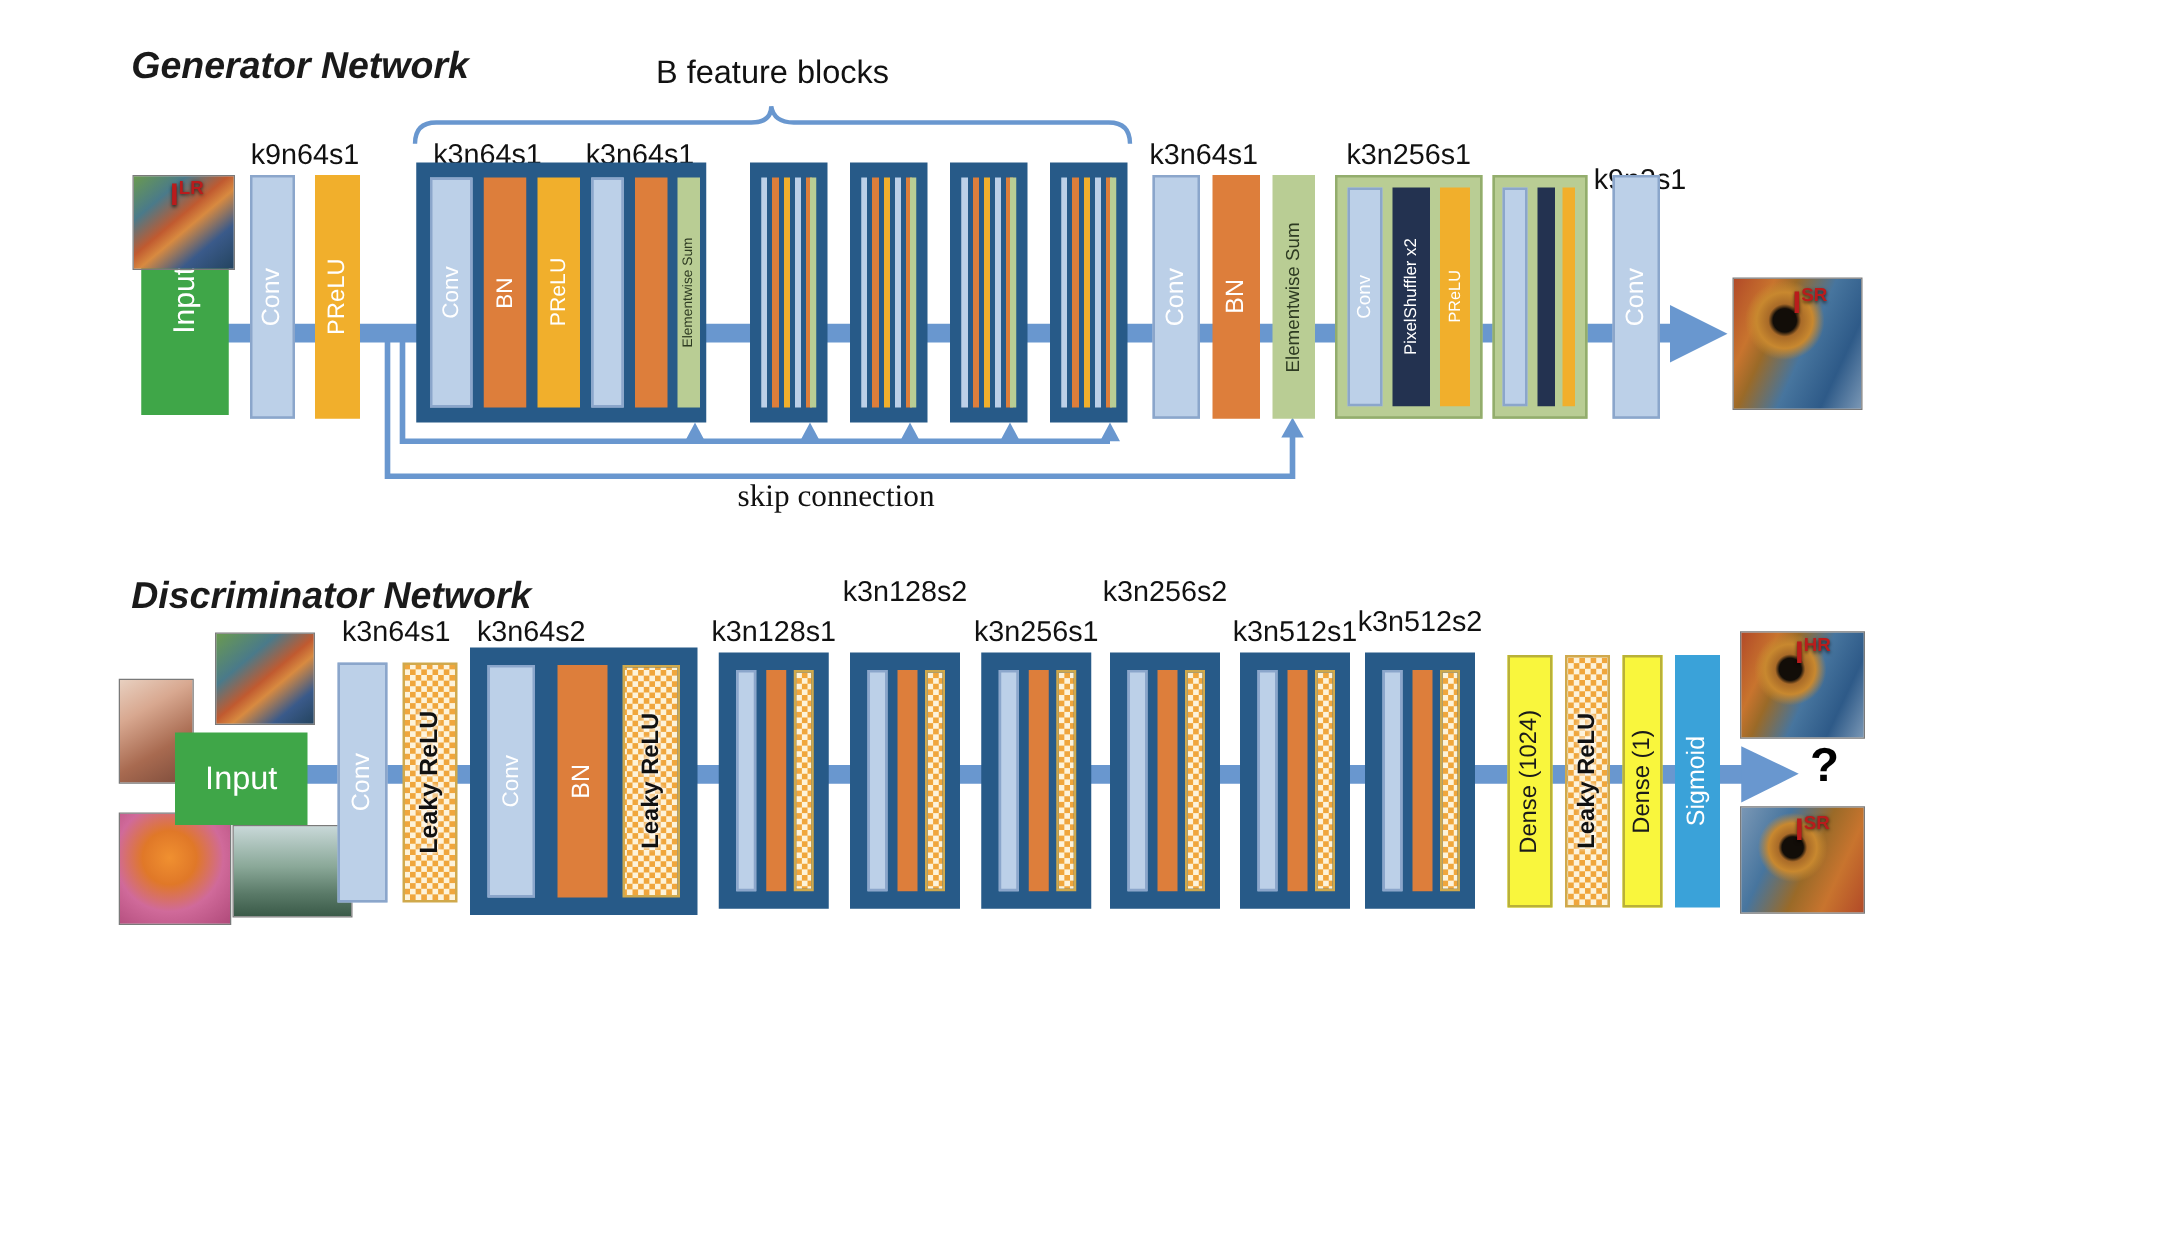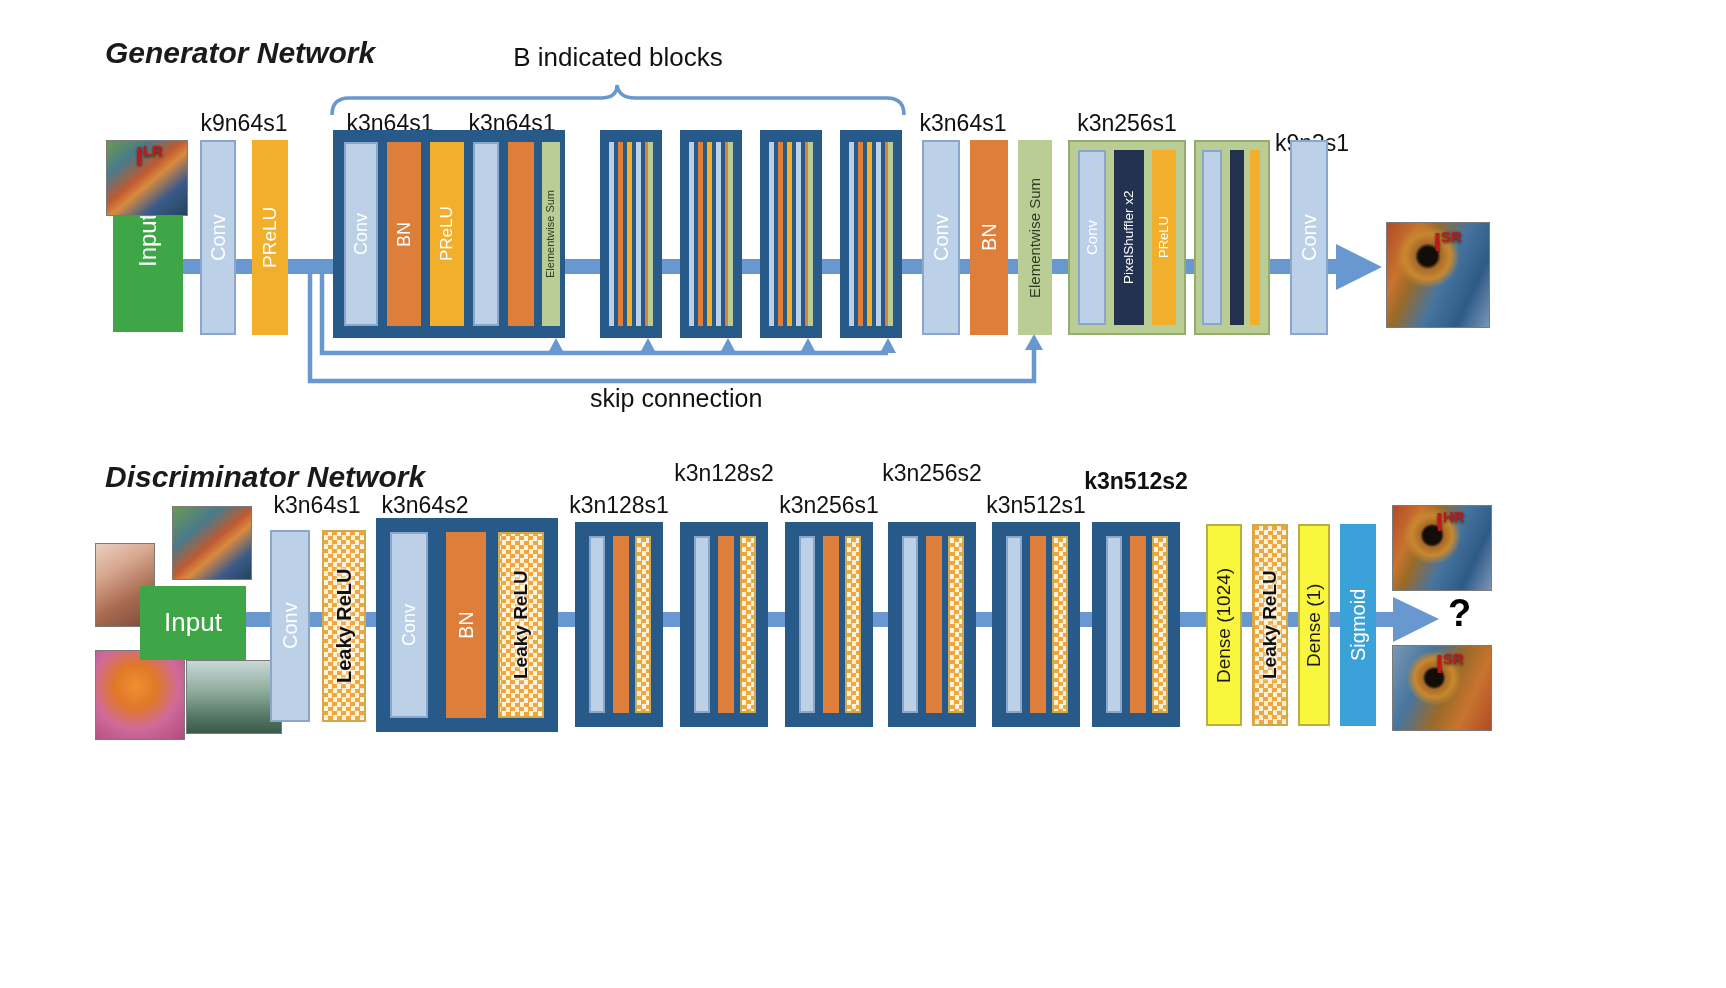--- a/index.html
+++ b/index.html
@@ -49,21 +49,21 @@
     <polygon class="wf" points="1025,350 1043,350 1034,334"></polygon>
     <path class="ws4" d="M322,273 L322,353 L888,353"></path>
     <polygon class="wf" points="548,353 564,353 556,338"></polygon>
     <polygon class="wf" points="640,353 656,353 648,338"></polygon>
     <polygon class="wf" points="720,353 736,353 728,338"></polygon>
     <polygon class="wf" points="800,353 816,353 808,338"></polygon>
     <polygon class="wf" points="880,353 896,353 888,338"></polygon>
   </svg>
 
   <div class="net-title" style="left:105px;top:36px;">Generator Network</div>
-  <div class="anno" style="left:497px;top:42px;width:242px;font-size:26px;">B indicated blocks</div>
+  <div class="anno" style="left:497px;top:42px;width:242px;font-size:26px;">B feature blocks</div>
 
   <div class="layer-label" style="left:184px;top:110px;width:120px;text-align:center;">k9n64s1</div>
   <div class="layer-label" style="left:330px;top:110px;width:120px;">k3n64s1</div>
   <div class="layer-label" style="left:452px;top:110px;width:120px;">k3n64s1</div>
   <div class="layer-label" style="left:903px;top:110px;width:120px;">k3n64s1</div>
   <div class="layer-label" style="left:1058px;top:110px;width:138px;">k3n256s1</div>
   <div class="layer-label" style="left:1252px;top:110px;width:120px;margin-top:20px;">k9n3s1</div>
 
   <div class="block inputgreen vtext" style="left:113px;top:148px;width:70px;height:184px;font-size:24px;">Input</div>
   <div class="photo" style="left:106px;top:140px;width:82px;height:76px;background:linear-gradient(140deg,#6a9a50 0%,#4a7a8a 25%,#c05a30 45%,#d88a40 55%,#3a5a8a 75%,#24445f 100%);"></div>
@@ -101,27 +101,27 @@
   <div class="block greenbox" style="left:1194px;top:140px;width:76px;height:195px;"></div>
   <div class="block conv" style="left:1202px;top:150px;width:20px;height:175px;"></div>
   <div class="block psnavy" style="left:1230px;top:150px;width:14px;height:175px;"></div>
   <div class="block prelu" style="left:1250px;top:150px;width:10px;height:175px;"></div>
 
   <div class="block conv vtext" style="left:1290px;top:140px;width:38px;height:195px;">Conv</div>
 
   <div class="photo" style="left:1386px;top:222px;width:104px;height:106px;background:radial-gradient(circle at 40% 32%, #120d08 0%, #120d08 10%, #a86a28 14%, #c8882f 24%, rgba(200,136,47,0) 34%), linear-gradient(115deg,#b24a28 0%,#c8742e 22%,#9a6a28 34%,#47759e 55%,#2e5a88 78%,#7a97b5 100%);"></div>
   <div class="img-label" style="left:1434px;top:228px;"><span>I</span><sup>SR</sup></div>
 
-  <div class="anno" style="left:590px;top:384px;">skip connection</div>
+  <div class="anno" style="left:590px;top:384px;font-family:Liberation Serif, serif;">skip connection</div>
 
   <div class="net-title" style="left:105px;top:460px;">Discriminator Network</div>
 
   <div class="layer-label" style="left:664px;top:460px;width:120px;">k3n128s2</div>
   <div class="layer-label" style="left:872px;top:460px;width:120px;">k3n256s2</div>
-  <div class="layer-label" style="left:1076px;top:468px;width:120px;font-weight:bold;">k3n512s2</div>
+  <div class="layer-label" style="left:1076px;top:484px;width:120px;">k3n512s2</div>
 
   <div class="layer-label" style="left:257px;top:492px;width:120px;">k3n64s1</div>
   <div class="layer-label" style="left:365px;top:492px;width:120px;">k3n64s2</div>
   <div class="layer-label" style="left:559px;top:492px;width:120px;">k3n128s1</div>
   <div class="layer-label" style="left:769px;top:492px;width:120px;">k3n256s1</div>
   <div class="layer-label" style="left:976px;top:492px;width:120px;">k3n512s1</div>
 
   <div class="photo" style="left:172px;top:506px;width:80px;height:74px;background:linear-gradient(140deg,#6a9a50 0%,#4a7a8a 30%,#c05a30 50%,#d88a40 60%,#3a5a8a 80%,#24445f 100%);"></div>
   <div class="photo" style="left:95px;top:543px;width:60px;height:84px;background:linear-gradient(150deg,#e8d0c0 0%,#d8a890 30%,#a86a50 65%,#7a4a3a 100%);"></div>
   <div class="photo" style="left:95px;top:650px;width:90px;height:90px;background:radial-gradient(circle at 45% 40%, #f09030 0%, #e07828 30%, #d06a9a 60%, #b04a7a 100%);"></div>

